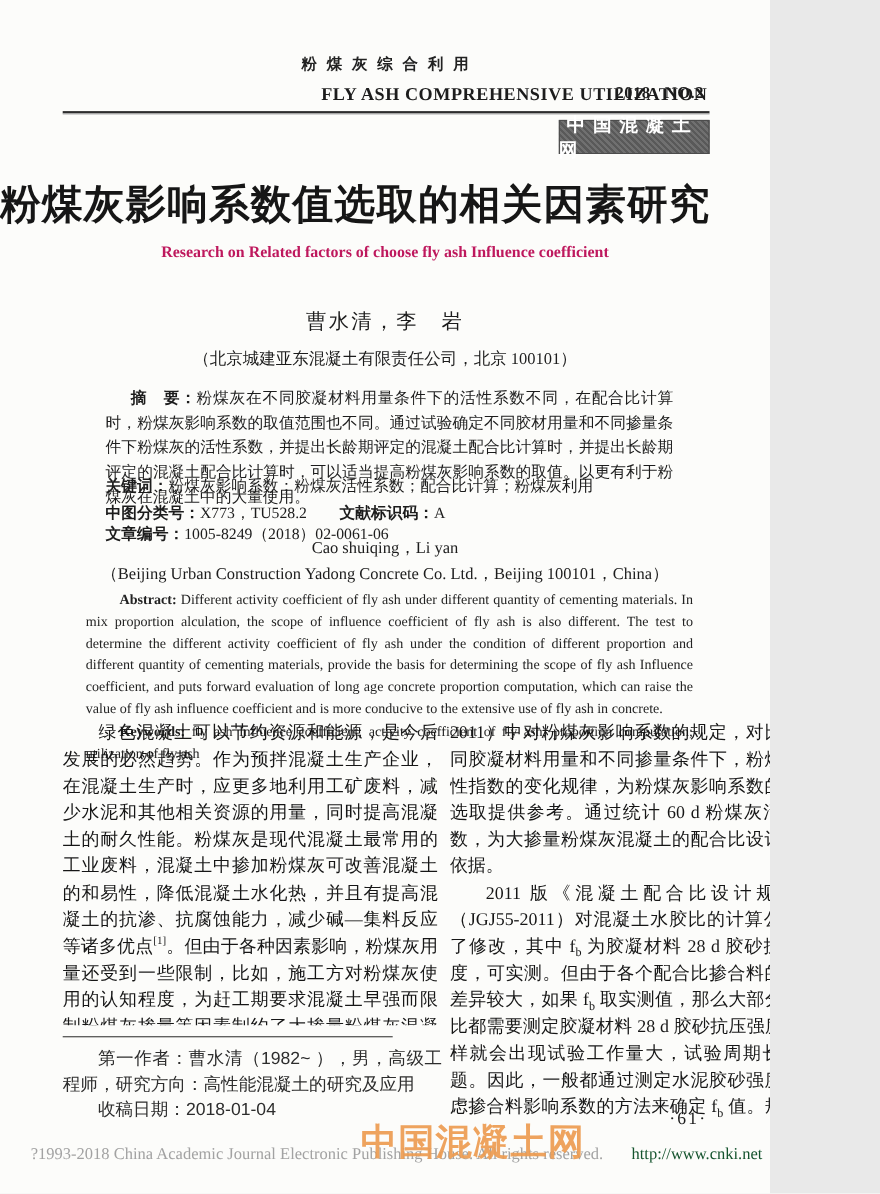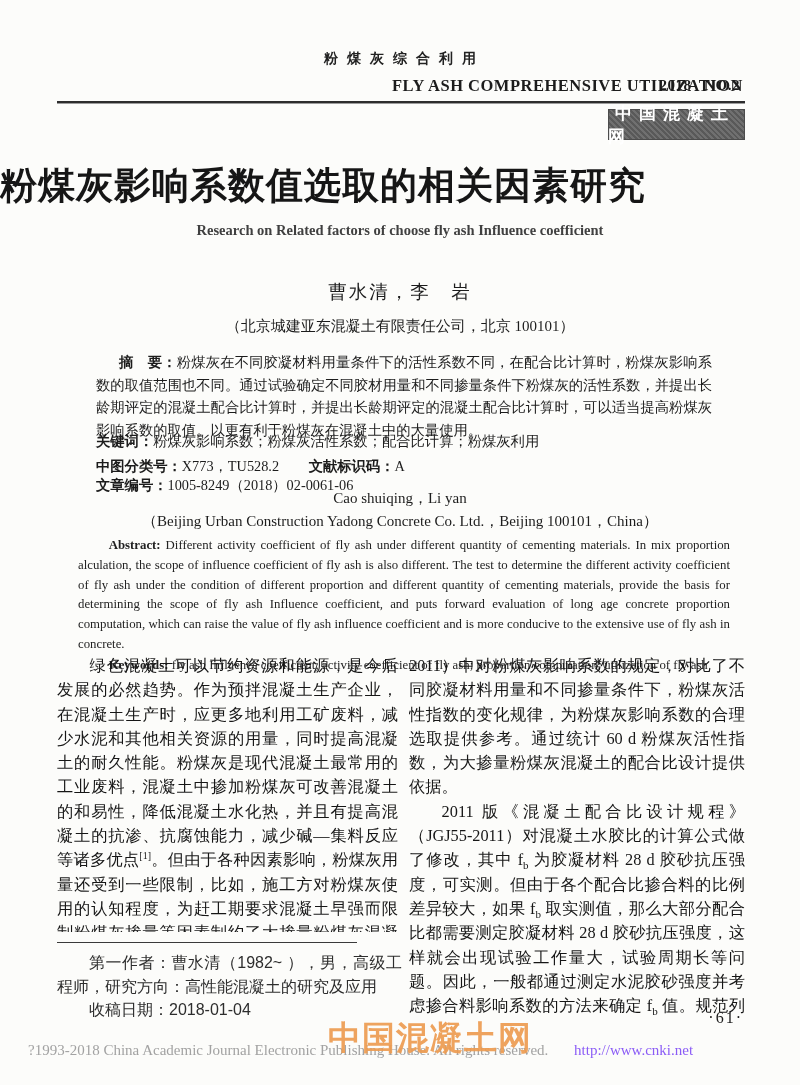--- a/index.html
+++ b/index.html
@@ -1,19 +1,19 @@
 <!DOCTYPE html>
 <html><head>
 <meta charset="utf-8">
 <style>
   * { margin:0; padding:0; box-sizing:border-box; }
   html,body { width:800px; }
   body { background:#e9e9e9; font-family:"Liberation Serif","DejaVu Serif",serif; }
   .page {
-    position:relative; width:800px; height:1085px; overflow:hidden;
+    position:relative; width:700px; height:1085px; overflow:hidden;
     background:#fcfcfa; color:#1c1c1c;
   }
 
   
   .journal-name-cn {
     position:absolute; top:50px; left:0; width:100%; text-align:center;
     font-family:"Liberation Sans","DejaVu Sans",sans-serif; font-weight:700;
     font-size:14px; letter-spacing:9px; text-indent:9px; color:#222;
   }
   .journal-en-row {
@@ -33,21 +33,21 @@
     font-weight:700; font-size:17px; letter-spacing:7px; text-indent:7px;
   }
 
   
   .article-title-cn {
     position:absolute; top:161px; left:0; width:100%; text-align:left;
     font-size:37px; font-weight:900; letter-spacing:1px; color:#161616;
   }
   .article-title-en {
     position:absolute; top:222px; left:0; width:100%; text-align:center;
-    font-size:14.5px; font-weight:700; color:#404040;
+    font-size:14.5px; font-weight:700; color:#be185d;
   }
   .authors-cn {
     position:absolute; top:279px; left:0; width:100%; text-align:center;
     font-size:18.5px; letter-spacing:2px;
   }
   .affiliation-cn {
     position:absolute; top:317px; left:0; width:100%; text-align:center; font-size:15px;
   }
 
   
@@ -90,21 +90,21 @@
     font-size:16px; line-height:23.5px; color:#2d2d2d;
     text-align:justify; text-indent:2em;
   }
 
   
   .page-number { position:absolute; top:1009px; right:57px; font-size:16px; letter-spacing:2px; }
   .footer {
     position:absolute; top:1042px; left:28px; right:20px;
     font-size:15px; color:#a2a2a2; white-space:nowrap;
   }
-  .footer .url { margin-left:22px; color:#8b5cf6; text-decoration:none;text-align:center; }
+  .footer .url { margin-left:22px; color:#14532d; text-decoration:none;text-align:center; }
   .watermark {
     position:absolute; top:1016px; left:328px;
     font-family:"Liberation Sans","DejaVu Sans",sans-serif;
     font-weight:700; font-size:33px; letter-spacing:1px;
     color:rgba(237,155,80,0.92);
   }
 </style>
 </head>
 <body>
 

